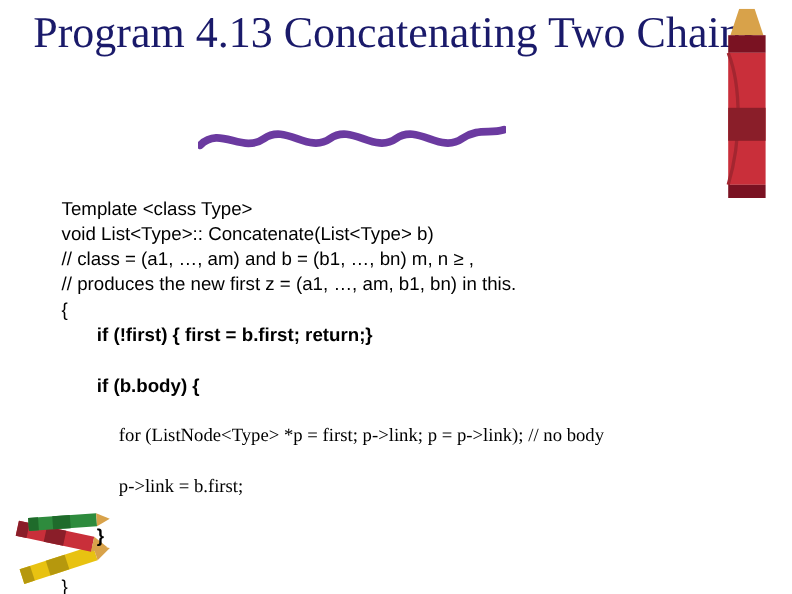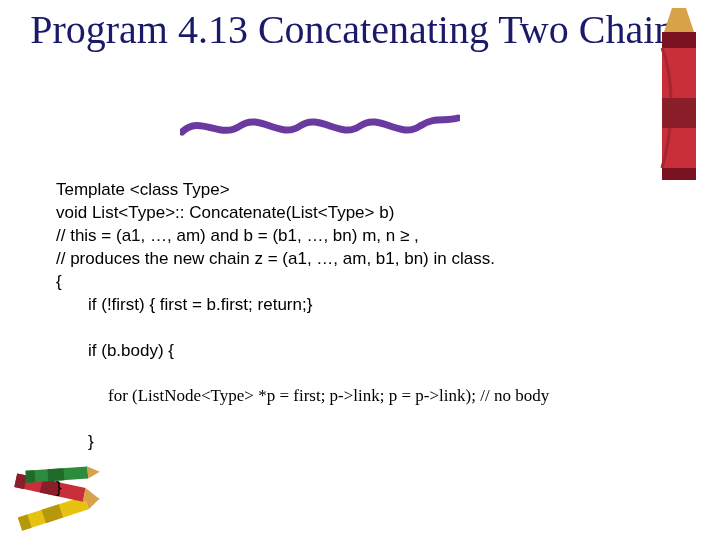--- a/index.html
+++ b/index.html
@@ -40,21 +40,21 @@
     position: absolute;
     top: 156px;
     left: 56px;
     width: 620px;
     font-size: 17px;
     line-height: 1.35;
     color: #000;
     font-family: Arial, Helvetica, sans-serif;
     white-space: pre;
   }
-  .indent1 { padding-left: 32px; display: block; }
+  .indent1 { padding-left: 32px; display: block; font-weight: bold; }
   .indent2 { padding-left: 52px; display: block; font-family: Liberation Serif, serif; }
   .crayon-right {
     position: absolute;
     top: 8px;
     right: 6px;
     width: 70px;
     height: 180px;
   }
   .crayons-bl {
     position: absolute;
@@ -103,23 +103,24 @@
     <rect x="20" y="14" width="62" height="12" fill="#2e8b3d"></rect>
     <rect x="20" y="14" width="9" height="12" fill="#1f6b2b"></rect>
     <rect x="42" y="14" width="16" height="12" fill="#1f6b2b"></rect>
     <polygon points="82,14 94,20 82,26" fill="#d8a24a"></polygon>
   </g>
 </svg>
 
 <div class="code">
 <span>Template &lt;class Type&gt;</span>
 <span>void List&lt;Type&gt;:: Concatenate(List&lt;Type&gt; b)</span>
-<span>// this = (a1, …, am) and b = (b1, …, bn) m, n ≥ ,</span>
-<span>// produces the new chain z = (a1, …, am, b1, bn) in class.</span>
+<span>// class = (a1, …, am) and b = (b1, …, bn) m, n ≥ ,</span>
+<span>// produces the new first z = (a1, …, am, b1, bn) in this.</span>
 <span>{</span>
 <span class="indent1">if (!first) { first = b.first; return;}</span>
 <span class="indent1">if (b.body) {</span>
 <span class="indent2">for (ListNode&lt;Type&gt; *p = first; p-&gt;link; p = p-&gt;link); // no body</span>
+<span class="indent2">p-&gt;link = b.first;</span>
 <span class="indent1">}</span>
 <span>}</span>
 </div>
 
 </div>
 
 </body></html>

